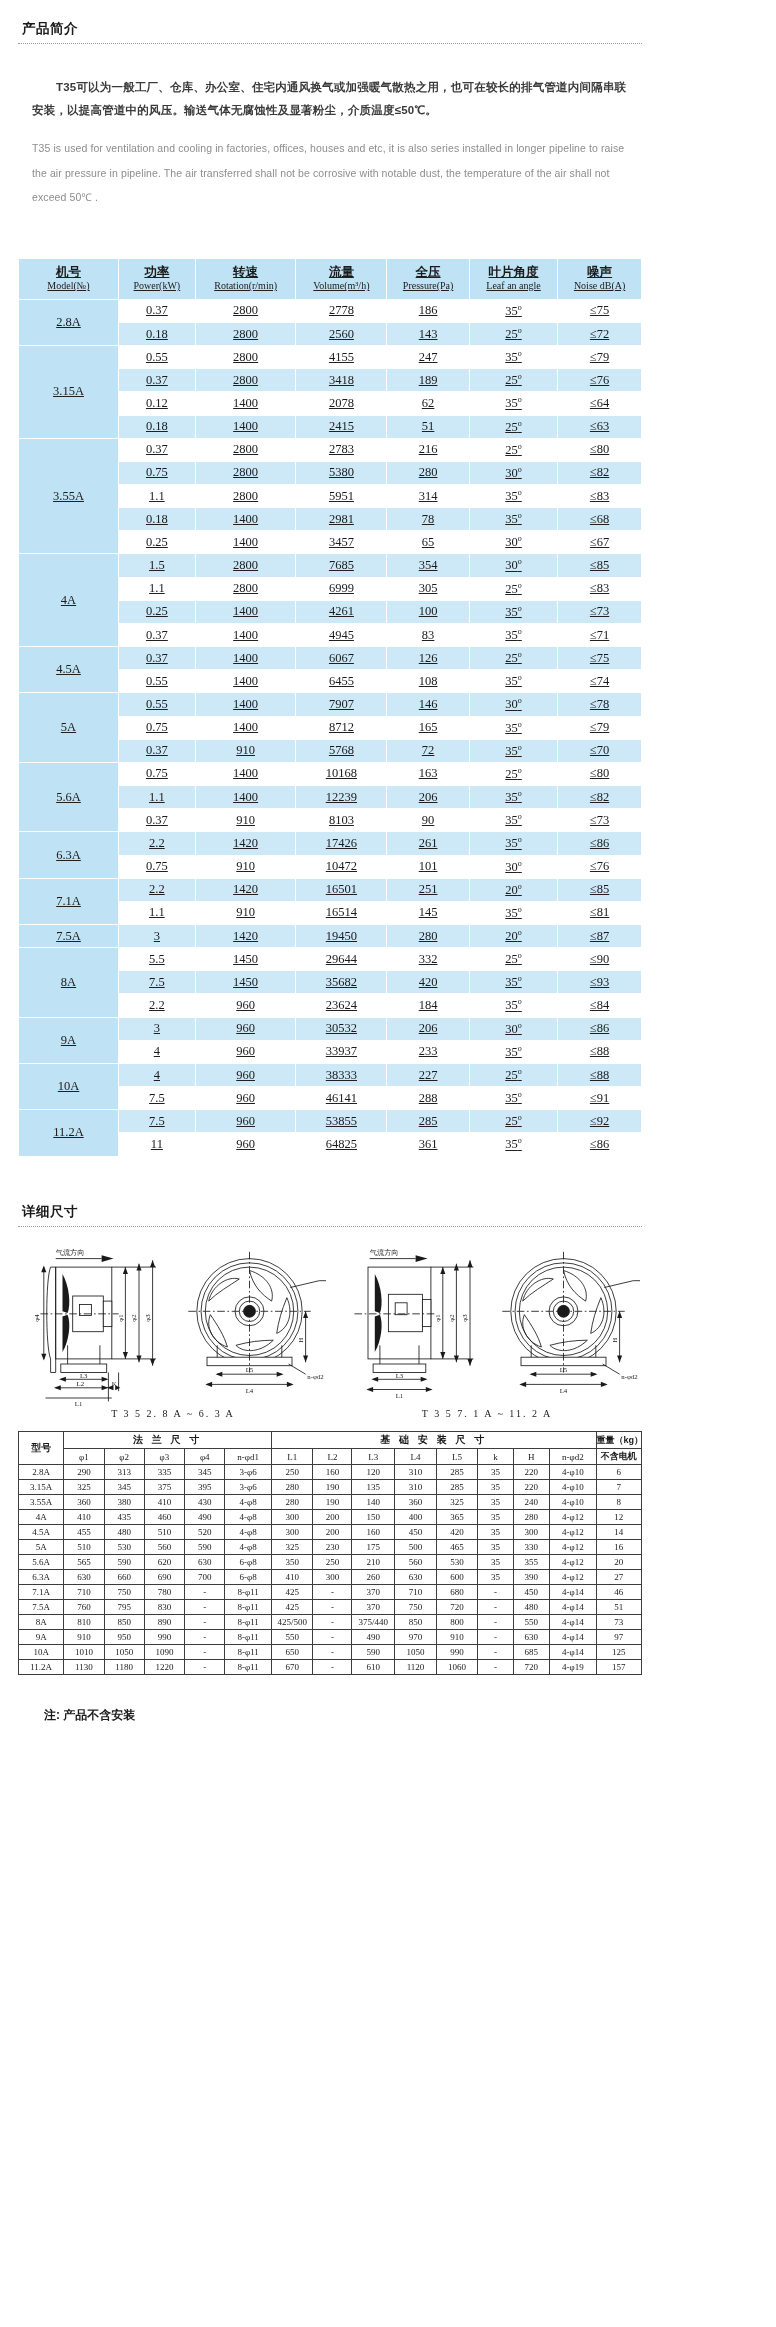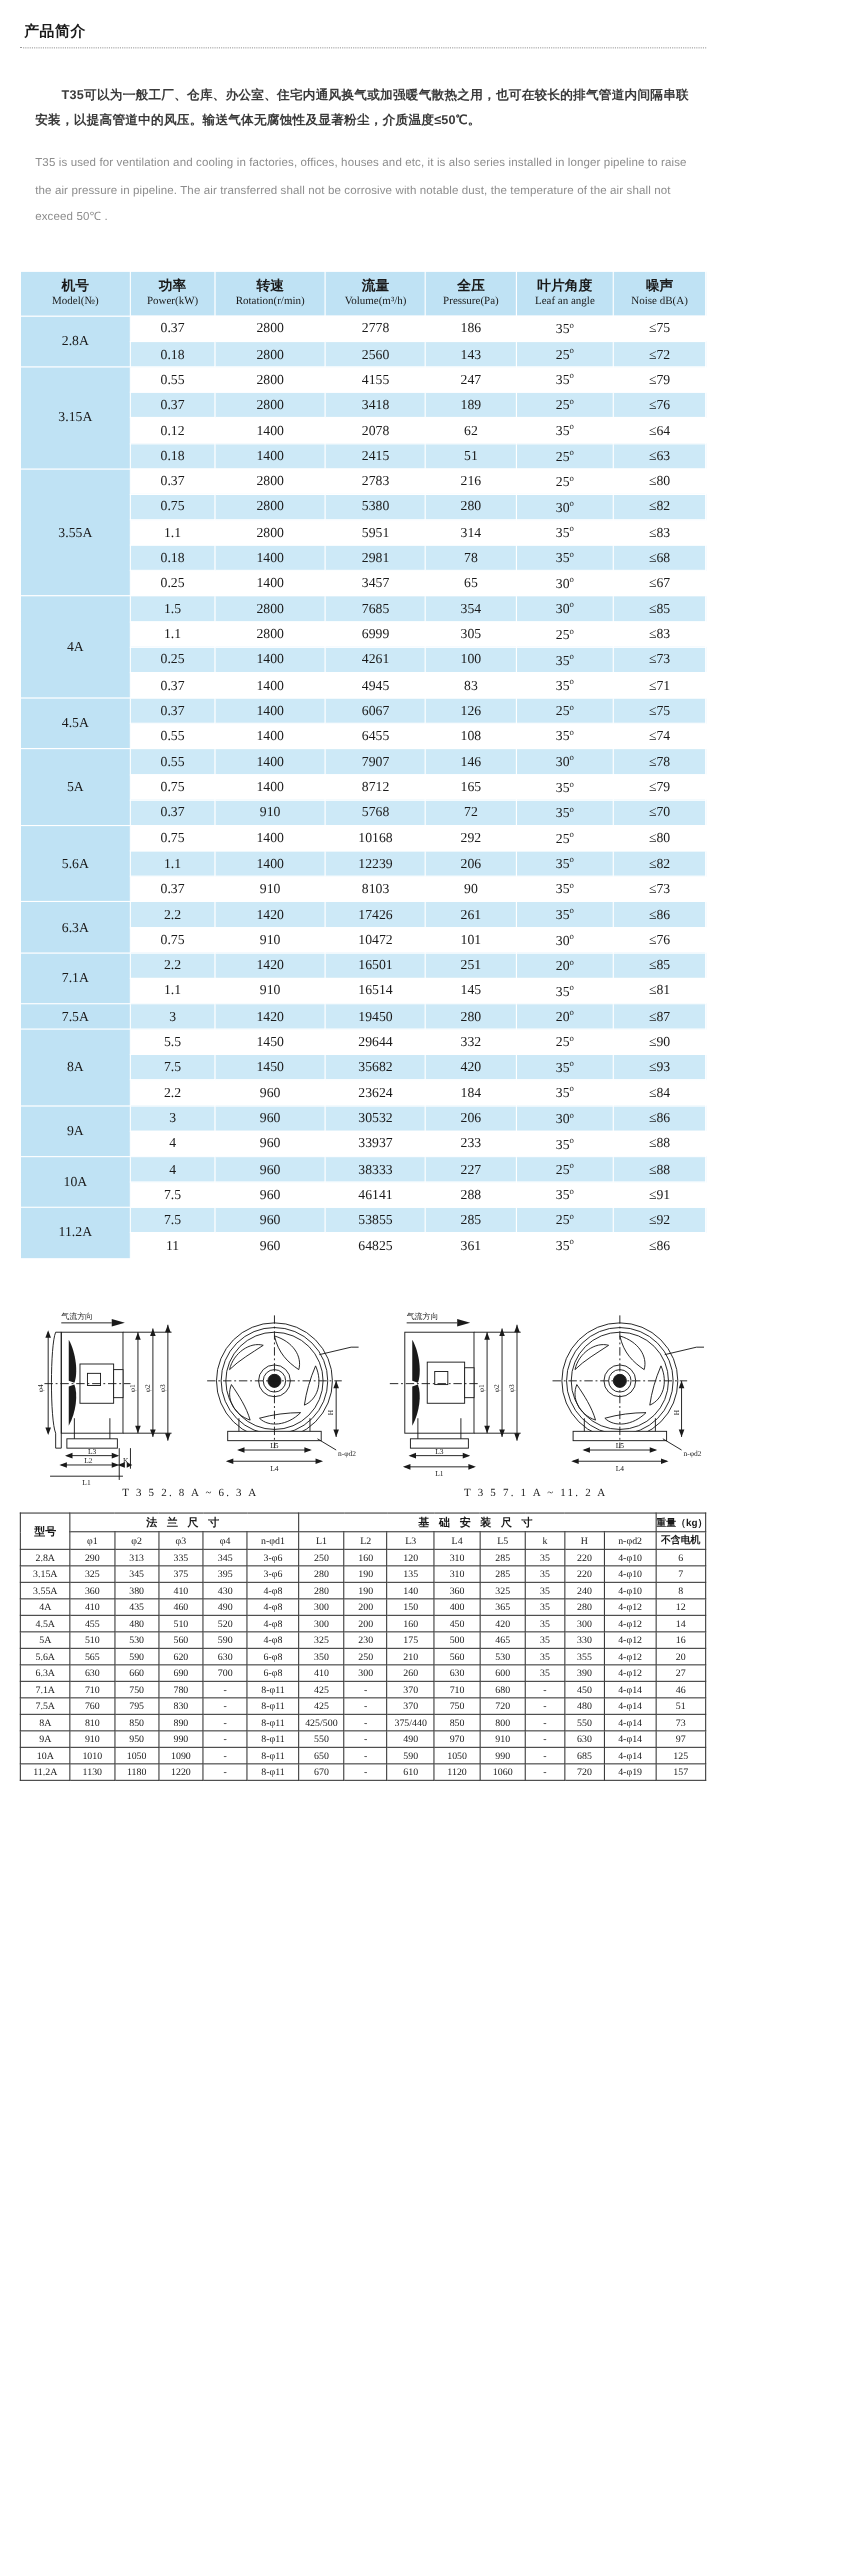--- a/index.html
+++ b/index.html
@@ -56,22 +56,23 @@
     color: #8d8d8d;
     line-height: 2.35;
     margin-top: 14px;
     letter-spacing: .1px;
   }
 
   
   table.params {
     width: 100%;
     border-collapse: collapse;
-    margin-top: 10px;
+    margin-top: 22px;
     font-family: "Liberation Serif", serif;
+    text-decoration: underline;
   }
   table.params th {
     background: #bfe2f4;
     border: 1px solid #ffffff;
     padding: 5px 2px 6px 2px;
     text-align: center;
     font-weight: normal;
   }
   .th-cn { font-size: 12.5px; font-weight: bold; color: #1a1a1a; display: block; line-height: 1.3; font-family: "Liberation Sans", sans-serif;}
   .th-en { font-size: 10px; color: #1a1a1a; display: block; line-height: 1.25; }
@@ -370,21 +371,21 @@
           <td class="data">5768</td>
           <td class="data">72</td>
           <td class="data">35<sup class="deg">o</sup></td>
           <td class="data">≤70</td>
         </tr>
         <tr class="plain">
           <td class="model" rowspan="3">5.6A</td>
           <td class="data">0.75</td>
           <td class="data">1400</td>
           <td class="data">10168</td>
-          <td class="data">292</td>
+          <td class="data">163</td>
           <td class="data">25<sup class="deg">o</sup></td>
           <td class="data">≤80</td>
         </tr>
         <tr class="alt">
           <td class="data">1.1</td>
           <td class="data">1400</td>
           <td class="data">12239</td>
           <td class="data">206</td>
           <td class="data">35<sup class="deg">o</sup></td>
           <td class="data">≤82</td>
@@ -514,20 +515,24 @@
           <td class="data">64825</td>
           <td class="data">361</td>
           <td class="data">35<sup class="deg">o</sup></td>
           <td class="data">≤86</td>
         </tr>
       </tbody>
   </table>
 
   <div class="spacer-md"></div>
 
+  <div class="section-head">
+    <h2>详细尺寸</h2>
+    <div class="dotted-rule"></div>
+  </div>
 
   <div class="draw-wrap">
 
     <div class="draw-box">
       <svg viewBox="0 0 360 190">
         <g stroke="#1a1a1a" fill="none" stroke-width="1">
 
           <line x1="42" y1="16" x2="96" y2="16"></line>
           <polygon points="96,12 110,16 96,20" fill="#1a1a1a" stroke="none"></polygon>
 
@@ -1001,14 +1006,15 @@
           <td>-</td>
           <td>720</td>
           <td>4-φ19</td>
           <td>157</td>
         </tr>
       </tbody>
   </table>
 
   <div class="spacer-sm"></div>
 
+  <div class="note-text">注: 产品不含安装</div>
 
 </div>
 
 </body></html>

